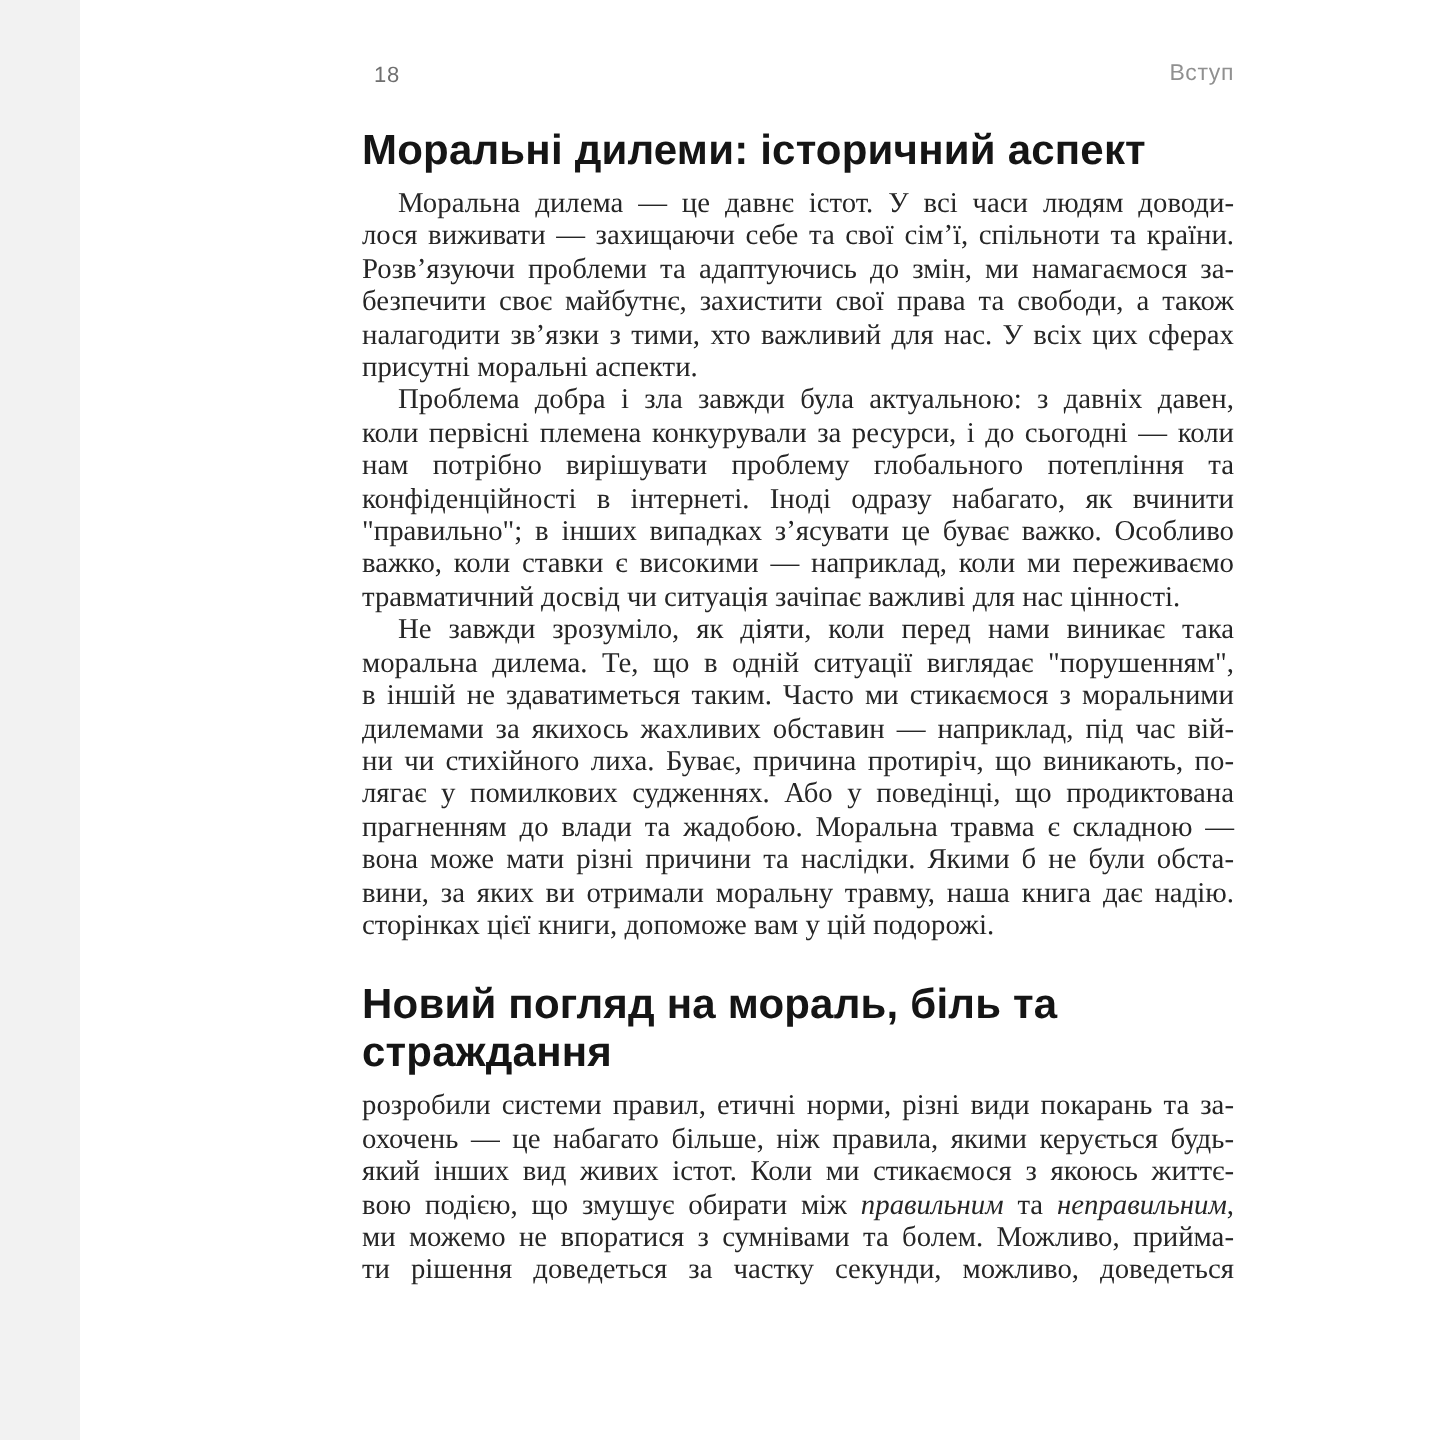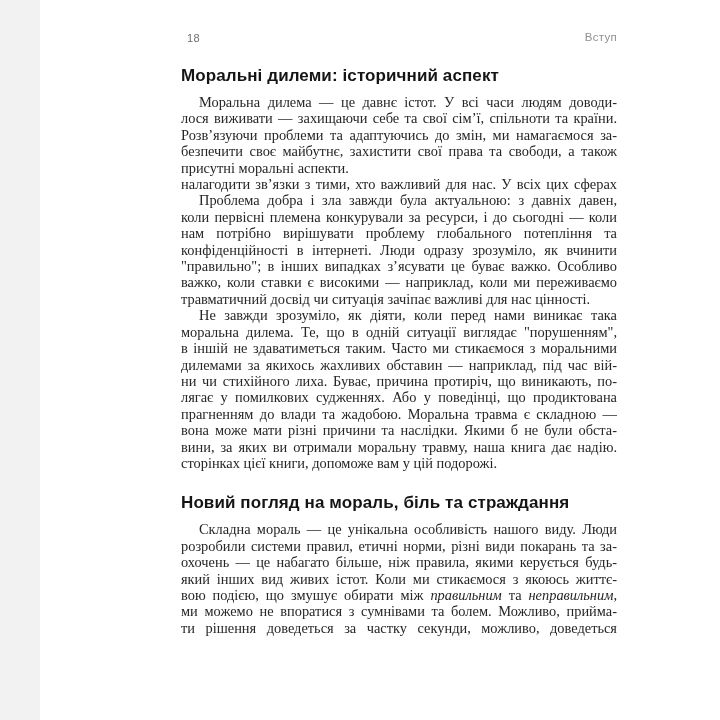--- a/index.html
+++ b/index.html
@@ -33,21 +33,21 @@
     font-size:11.5px;color:var(--runtitle-color);letter-spacing:.3px;
   }
   .content{
     position:absolute;
     left:141px;top:0;width:436px;
   }
   h2.section-heading{
     margin:0 0 6px 0;
     font-family:"Liberation Sans","DejaVu Sans",sans-serif;
     font-weight:700;
-    font-size:17px;
+    font-size:21px;
     line-height:24px;
     color:var(--heading-text);
     letter-spacing:.1px;
   }
   h2.section-heading.first{ margin-top:64px; }
   h2.section-heading.later{ margin-top:20px; }
   .paragraph{ margin:0; }
   .text-line{
     font-size:14.4px;
     line-height:16.4px;
@@ -68,47 +68,46 @@
     <span class="pagenum">18</span>
     <span class="runtitle">Вступ</span>
   </div>
   <div class="content" id="content">
       <h2 class="section-heading first">Моральні дилеми: історичний аспект</h2>
       <div class="paragraph">
         <div class="text-line indent">Моральна дилема — це давнє істот. У всі часи людям доводи-</div>
         <div class="text-line">лося виживати — захищаючи себе та свої сім’ї, спільноти та країни.</div>
         <div class="text-line">Розв’язуючи проблеми та адаптуючись до змін, ми намагаємося за-</div>
         <div class="text-line">безпечити своє майбутнє, захистити свої права та свободи, а також</div>
+        <div class="text-line">налагодити зв’язки з тими, хто важливий для нас. У всіх цих сферах</div>
         <div class="text-line no-justify">присутні моральні аспекти.</div>
-        <div class="text-line">налагодити зв’язки з тими, хто важливий для нас. У всіх цих сферах</div>
       </div>
       <div class="paragraph">
         <div class="text-line indent">Проблема добра і зла завжди була актуальною: з давніх давен,</div>
         <div class="text-line">коли первісні племена конкурували за ресурси, і до сьогодні — коли</div>
         <div class="text-line">нам потрібно вирішувати проблему глобального потепління та</div>
-        <div class="text-line">конфіденційності в інтернеті. Люди одразу зрозуміло, як вчинити</div>
+        <div class="text-line">конфіденційності в інтернеті. Іноді одразу набагато, як вчинити</div>
         <div class="text-line">"правильно"; в інших випадках з’ясувати це буває важко. Особливо</div>
         <div class="text-line">важко, коли ставки є високими — наприклад, коли ми переживаємо</div>
         <div class="text-line no-justify">травматичний досвід чи ситуація зачіпає важливі для нас цінності.</div>
       </div>
       <div class="paragraph">
         <div class="text-line indent">Не завжди зрозуміло, як діяти, коли перед нами виникає така</div>
         <div class="text-line">моральна дилема. Те, що в одній ситуації виглядає "порушенням",</div>
         <div class="text-line">в іншій не здаватиметься таким. Часто ми стикаємося з моральними</div>
         <div class="text-line">дилемами за якихось жахливих обставин — наприклад, під час вій-</div>
         <div class="text-line">ни чи стихійного лиха. Буває, причина протиріч, що виникають, по-</div>
         <div class="text-line">лягає у помилкових судженнях. Або у поведінці, що продиктована</div>
         <div class="text-line">прагненням до влади та жадобою. Моральна травма є складною —</div>
         <div class="text-line">вона може мати різні причини та наслідки. Якими б не були обста-</div>
         <div class="text-line">вини, за яких ви отримали моральну травму, наша книга дає надію.</div>
         <div class="text-line no-justify">сторінках цієї книги, допоможе вам у цій подорожі.</div>
       </div>
       <h2 class="section-heading later">Новий погляд на мораль, біль та страждання</h2>
       <div class="paragraph">
-        <div class="text-line indent">Складна мораль — це унікальна особливість нашого виду. Люди</div>
         <div class="text-line">розробили системи правил, етичні норми, різні види покарань та за-</div>
         <div class="text-line">охочень — це набагато більше, ніж правила, якими керується будь-</div>
         <div class="text-line">який інших вид живих істот. Коли ми стикаємося з якоюсь життє-</div>
         <div class="text-line"><span>вою подією, що змушує обирати між </span><span class="em">правильним</span><span> та </span><span class="em">неправильним</span><span>,</span></div>
         <div class="text-line">ми можемо не впоратися з сумнівами та болем. Можливо, прийма-</div>
         <div class="text-line">ти рішення доведеться за частку секунди, можливо, доведеться</div>
       </div>
     </div>
 </div>
 

